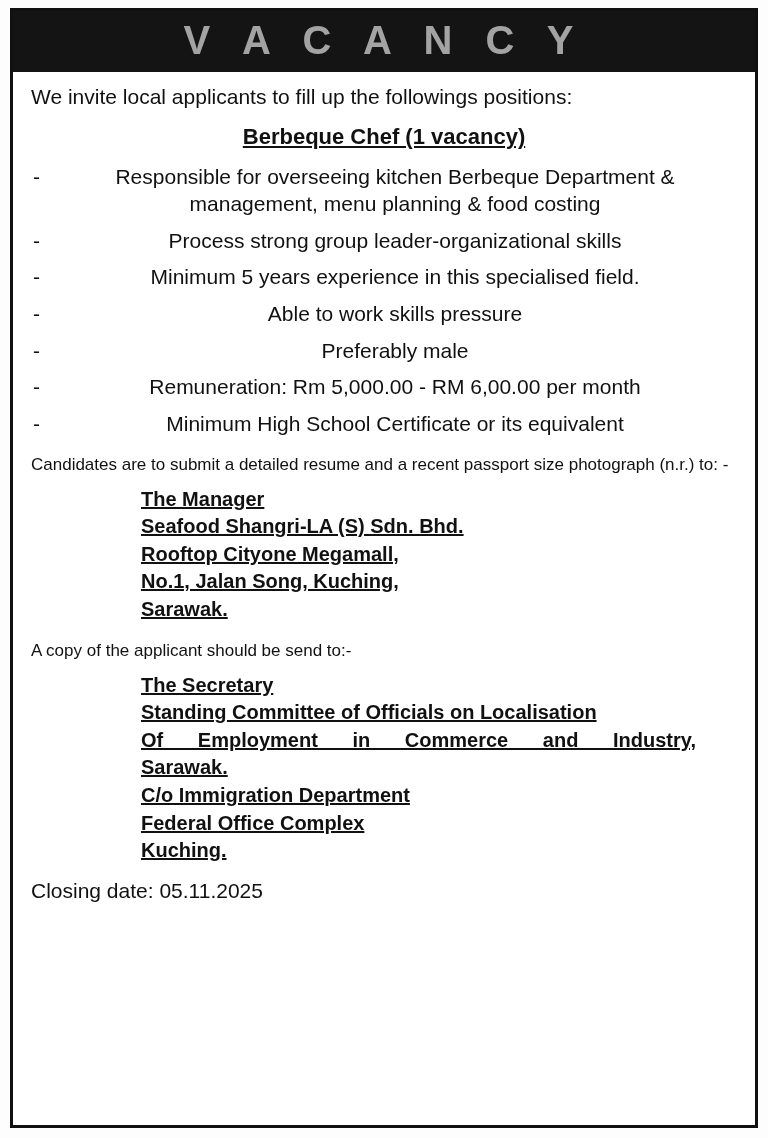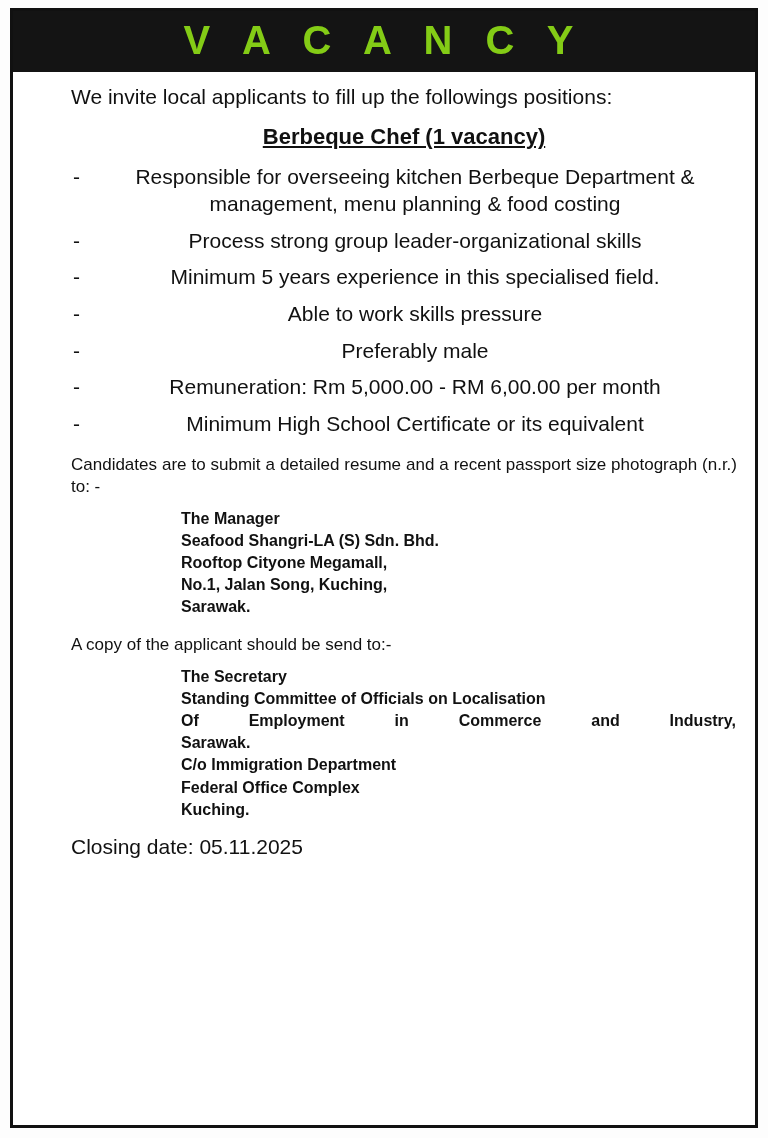--- a/index.html
+++ b/index.html
@@ -26,37 +26,36 @@
     border: 3px solid #111111;
     width: 100%;
     height: 1120px;
     box-sizing: border-box;
     background: #ffffff;
     display: flex;
     flex-direction: column;
   }
   .banner {
     background: #141414;
-    color: #84cc16;
+    color: #a3a3a3;
     text-align: center;
     padding: 9px 0 12px 0;
     flex: 0 0 auto;
   }
   .banner-title {
     font-size: 40px;
     font-weight: 700;
     letter-spacing: 11px;
     line-height: 1;
     font-family: "Liberation Sans", sans-serif;
   }
   .body-area {
     flex: 1 1 auto;
     padding: 12px 18px 6px 18px;
     box-sizing: border-box;
-    margin-left: 40px;
   }
   .intro {
     font-size: 21px;
     line-height: 1.25;
     margin: 0 0 14px 0;
   }
   .job-title {
     font-size: 22px;
     font-weight: 700;
     text-decoration: underline;
@@ -89,23 +88,24 @@
     margin: 0 0 10px 0;
   }
   .para.nojustify {
     text-align: left;
   }
   .address-block {
     margin: 8px 0 16px 0;
     padding-left: 110px;
   }
   .address-block .line {
-    font-size: 16px;
+    font-size: 20px;
     font-weight: 700;
     line-height: 1.38;
+    text-decoration: underline;
   }
   .address-block.second {
     margin-top: 6px;
     margin-bottom: 10px;
   }
   .address-block .line.justified {
     text-align: justify;
     text-align-last: justify;
     width: 555px;
   }

